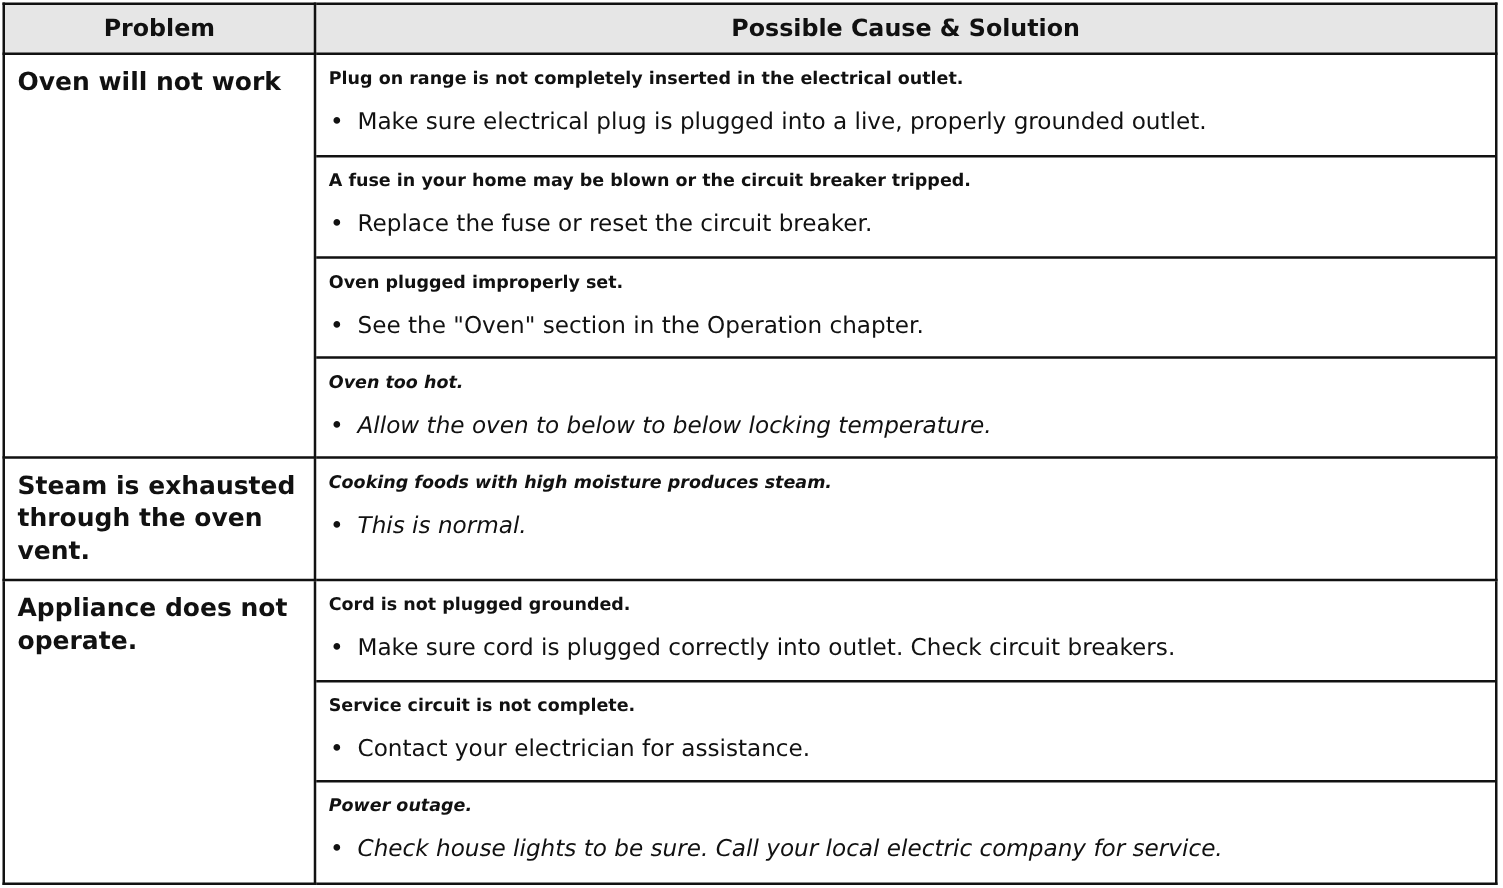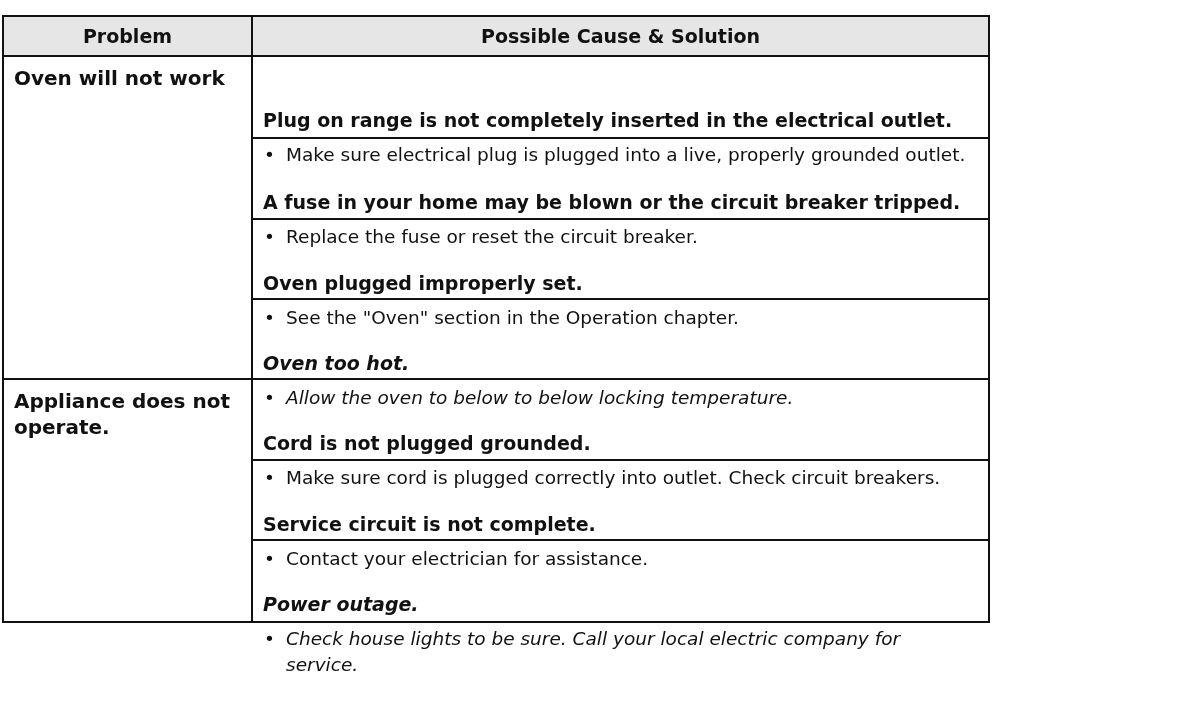--- a/index.html
+++ b/index.html
@@ -1,24 +1,24 @@
 <!DOCTYPE html>
 <html><head>
 <meta charset="utf-8">
 <style>
   html, body { margin:0; padding:0; background:#ffffff; }
   body { width:1202px; height:710px; overflow:hidden; font-family:"DejaVu Sans","Liberation Sans",sans-serif; color:#111; }
-  table { border-collapse:collapse; position:absolute; left:2px; top:15px; width:988px; }
+  table { border-collapse:collapse; position:absolute; left:2px; top:2px; width:1196px; }
   td, th { border:2.5px solid #111; vertical-align:top; padding:0; }
   th { background:#e6e6e6; font-weight:bold; font-size:19px; height:38px; text-align:center; vertical-align:middle; }
   th.c1 { width:247px; }
   td.problem { font-weight:bold; font-size:20px; padding:8px 10px 0 10px; line-height:26px; }
   .sub { border-bottom:2.5px solid #111; height:78px; box-sizing:border-box; padding:6px 10px 0 10px; }
   .sub:last-child { border-bottom:none;font-style:italic; }
-  .cause { font-weight:bold; font-size:19px; line-height:26px;margin-top:44px; }
+  .cause { font-weight:bold; font-size:14px; line-height:26px; }
   .sol { font-size:18.5px; line-height:26px; margin-top:9px; display:flex; }
   .bullet { width:22px; text-align:left; padding-left:1px; }
   td.sol-cell { padding:0; }
 </style>
 </head>
 <body>
 
 <table>
   <tbody>
       <tr>
@@ -53,20 +53,32 @@
       <div class="sub" style="height:78px">
         <div class="cause">Oven too hot.</div>
         <div class="sol">
               <span class="bullet">•</span>
               <span>Allow the oven to below to below locking temperature.</span>
             </div>
       </div>
     </td>
   </tr>
 
+  <tr>
+    <td class="problem">Steam is exhausted through the oven vent.</td>
+    <td class="sol-cell">
+      <div class="sub" style="height:96px">
+        <div class="cause">Cooking foods with high moisture produces steam.</div>
+        <div class="sol">
+              <span class="bullet">•</span>
+              <span>This is normal.</span>
+            </div>
+      </div>
+    </td>
+  </tr>
 
   <tr>
     <td class="problem">Appliance does not operate.</td>
     <td class="sol-cell">
       <div class="sub" style="height:81px">
         <div class="cause">Cord is not plugged grounded.</div>
         <div class="sol">
               <span class="bullet">•</span>
               <span>Make sure cord is plugged correctly into outlet. Check circuit breakers.</span>
             </div>

